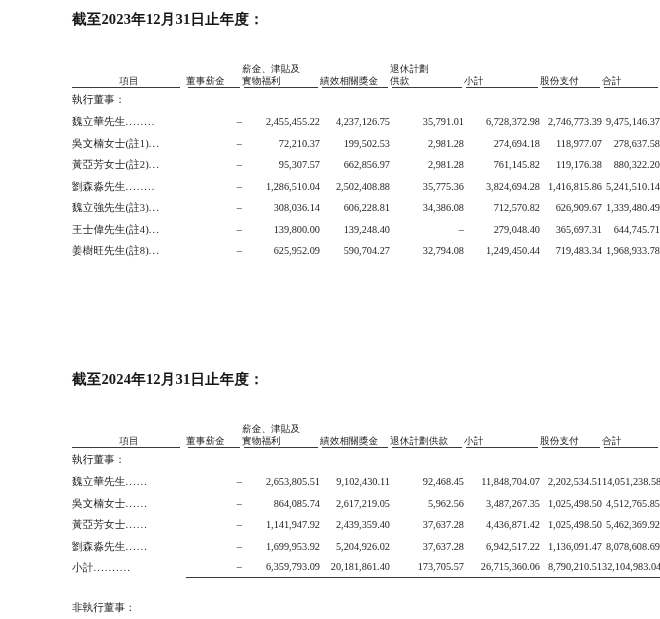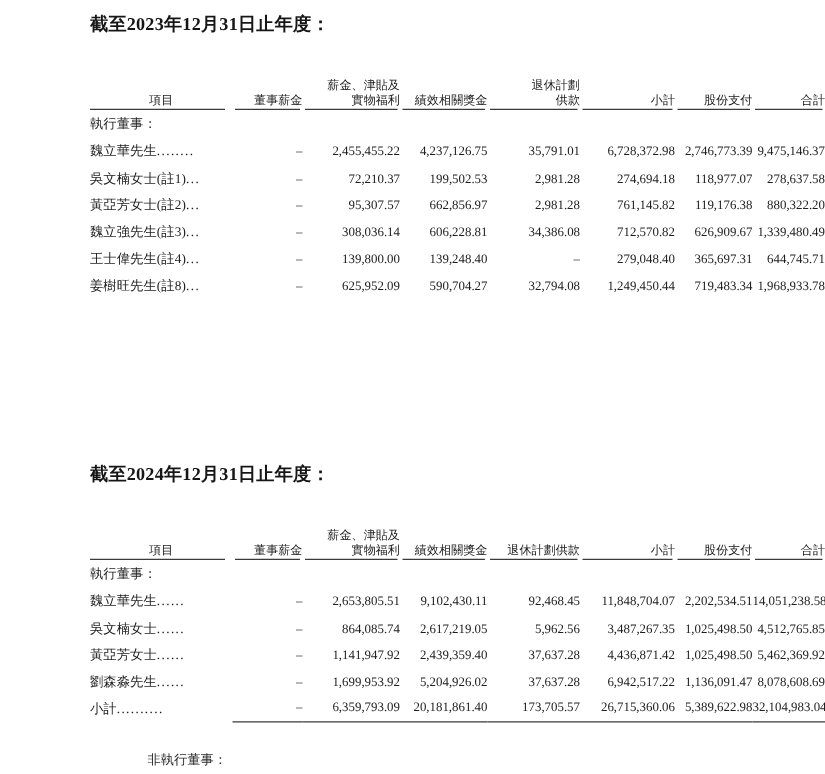--- a/index.html
+++ b/index.html
@@ -39,21 +39,21 @@
   col.c-item{width:114px;}
   col.c-n1{width:56px;}
   col.c-n2{width:78px;}
   col.c-n3{width:70px;}
   col.c-n4{width:74px;}
   col.c-n5{width:76px;}
   col.c-n6{width:62px;}
   col.c-n7{width:58px;}
 
   thead th{
-    text-align:right;
+    text-align:left;
     font-size:9.6px;
     line-height:12px;
     letter-spacing:.1px;
     color:#1a1a1a;
     height:36px;
     vertical-align:bottom;
     padding-bottom:3px;
   }
   thead th.item-h{text-align:center;}
   thead th .hl{display:block;}
@@ -198,20 +198,30 @@
             <td class="item">黃亞芳女士(註2)<span class="dots">...</span></td>
             <td class="dash num">–</td>
             <td class="num">95,307.57</td>
             <td class="num">662,856.97</td>
             <td class="num">2,981.28</td>
             <td class="num">761,145.82</td>
             <td class="num">119,176.38</td>
             <td class="num">880,322.20</td>
           </tr>
           <tr>
+            <td class="item">劉森淼先生<span class="dots">........</span></td>
+            <td class="dash num">–</td>
+            <td class="num">1,286,510.04</td>
+            <td class="num">2,502,408.88</td>
+            <td class="num">35,775.36</td>
+            <td class="num">3,824,694.28</td>
+            <td class="num">1,416,815.86</td>
+            <td class="num">5,241,510.14</td>
+          </tr>
+          <tr>
             <td class="item">魏立強先生(註3)<span class="dots">...</span></td>
             <td class="dash num">–</td>
             <td class="num">308,036.14</td>
             <td class="num">606,228.81</td>
             <td class="num">34,386.08</td>
             <td class="num">712,570.82</td>
             <td class="num">626,909.67</td>
             <td class="num">1,339,480.49</td>
           </tr>
           <tr>
@@ -353,22 +363,22 @@
             <td class="num">1,136,091.47</td>
             <td class="num">8,078,608.69</td>
           </tr>
           <tr class="subtotal">
             <td class="item">小計<span class="dots">..........</span></td>
             <td class="dash num">–</td>
             <td class="num">6,359,793.09</td>
             <td class="num">20,181,861.40</td>
             <td class="num">173,705.57</td>
             <td class="num">26,715,360.06</td>
-            <td class="num">5,389,622.98</td>
+            <td class="num">8,790,210.51</td>
             <td class="num">32,104,983.04</td>
           </tr>
         </tbody>
     </table>
 
-    <div class="cut" id="cutrow" style="top:231px;height:12px;margin-left:46px;">非執行董事：</div>
+    <div class="cut" id="cutrow" style="top:231px;height:12px;">非執行董事：</div>
   </div>
 
 </div>
 
 </body></html>

